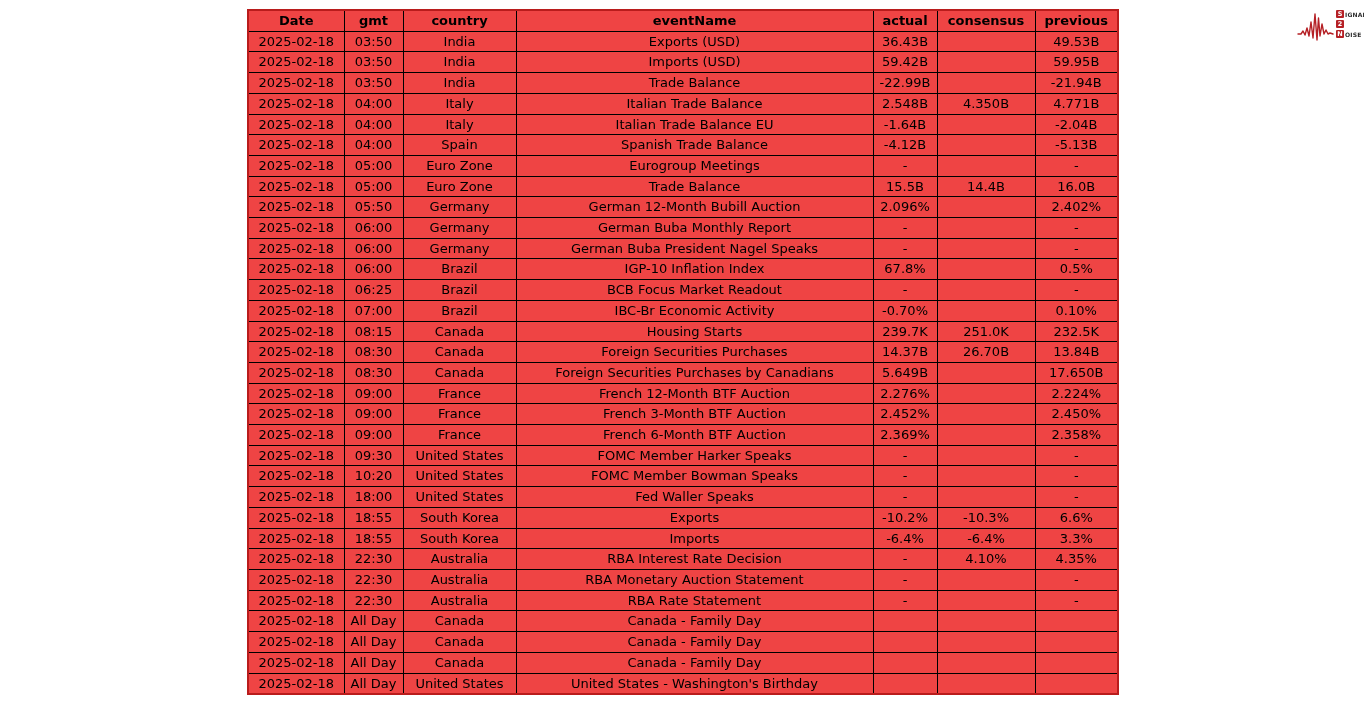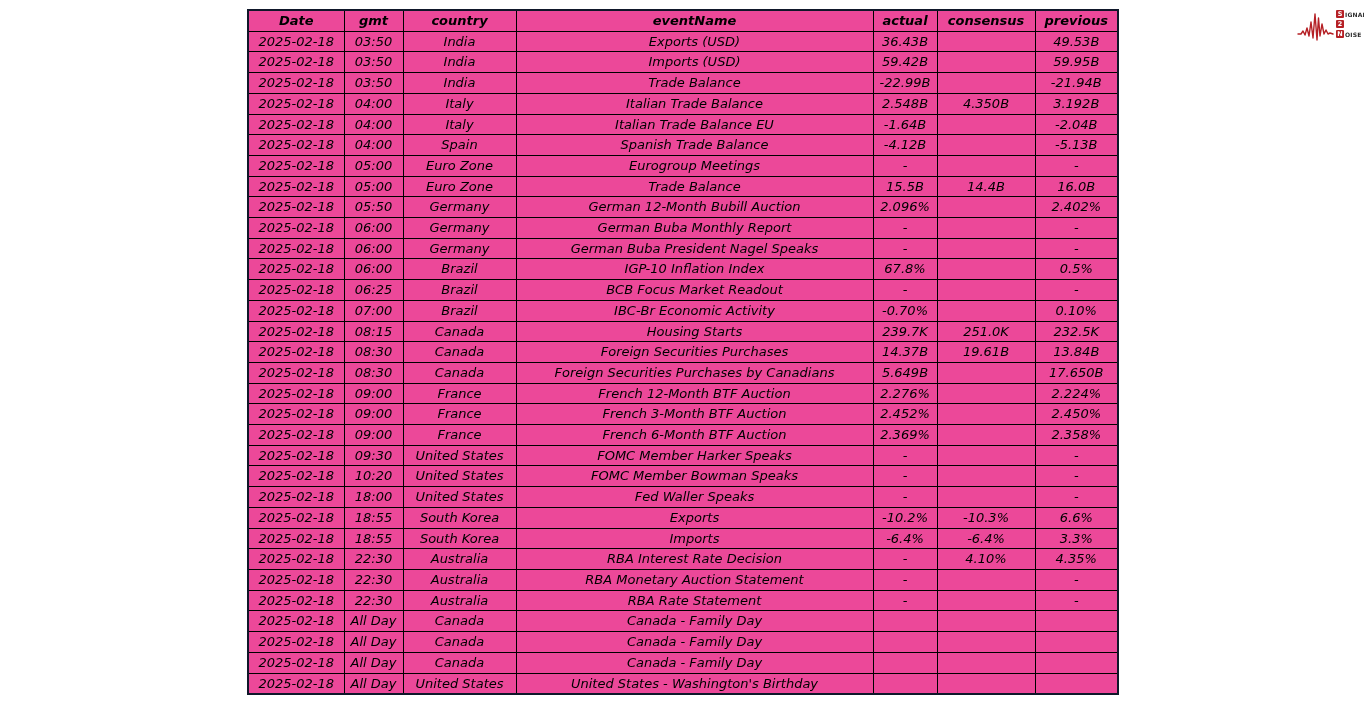--- a/index.html
+++ b/index.html
@@ -4,21 +4,21 @@
 <style>
   html,body{margin:0;padding:0;}
   body{
     width:1364px;height:705px;position:relative;background:#ffffff;
     font-family:"DejaVu Sans","Liberation Sans",sans-serif;color:#000;
     overflow:hidden;
   }
   .table-wrap{position:absolute;left:247px;top:9px;}
   table#calendar-table{
     border-collapse:collapse;table-layout:fixed;
-    border:2px solid #0f172a;background:#ec4899;font-style:italic;
+    border:2px solid #b91c1c;background:#ef4444;
   }
   #calendar-table th,#calendar-table td{
     border:1px solid #000;
     font-size:13px;line-height:19.7px;height:19.7px;
     text-align:center;vertical-align:middle;
     padding:0 2px;overflow:hidden;white-space:nowrap;
   }
   #calendar-table th{font-weight:bold;font-size:13px;}
   
   .logo{position:absolute;left:1297px;top:6px;width:66px;height:40px;
@@ -83,21 +83,21 @@
           <td></td>
           <td>-21.94B</td>
         </tr>
         <tr>
           <td>2025-02-18</td>
           <td>04:00</td>
           <td>Italy</td>
           <td>Italian Trade Balance</td>
           <td>2.548B</td>
           <td>4.350B</td>
-          <td>3.192B</td>
+          <td>4.771B</td>
         </tr>
         <tr>
           <td>2025-02-18</td>
           <td>04:00</td>
           <td>Italy</td>
           <td>Italian Trade Balance EU</td>
           <td>-1.64B</td>
           <td></td>
           <td>-2.04B</td>
         </tr>
@@ -190,21 +190,21 @@
           <td>239.7K</td>
           <td>251.0K</td>
           <td>232.5K</td>
         </tr>
         <tr>
           <td>2025-02-18</td>
           <td>08:30</td>
           <td>Canada</td>
           <td>Foreign Securities Purchases</td>
           <td>14.37B</td>
-          <td>19.61B</td>
+          <td>26.70B</td>
           <td>13.84B</td>
         </tr>
         <tr>
           <td>2025-02-18</td>
           <td>08:30</td>
           <td>Canada</td>
           <td>Foreign Securities Purchases by Canadians</td>
           <td>5.649B</td>
           <td></td>
           <td>17.650B</td>

